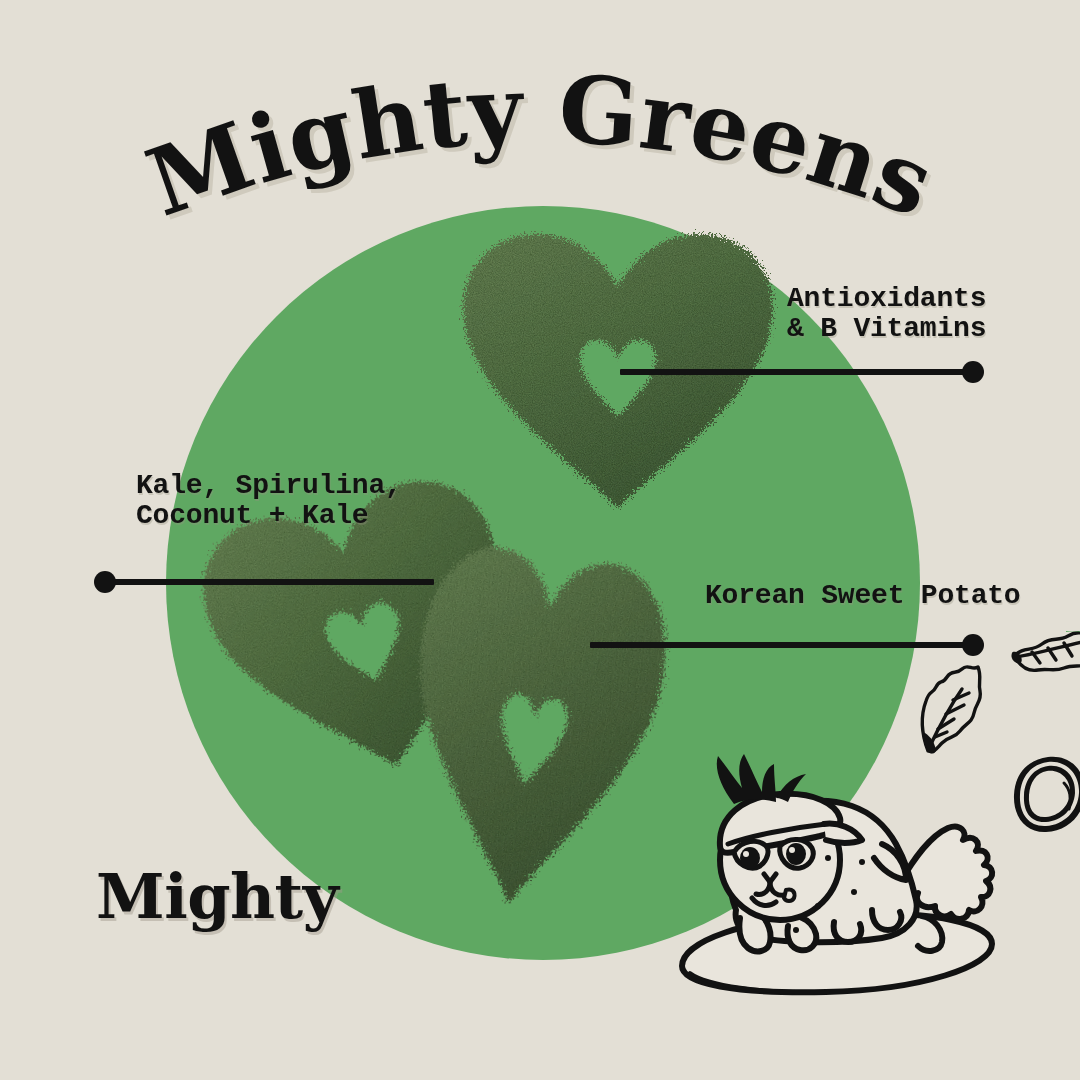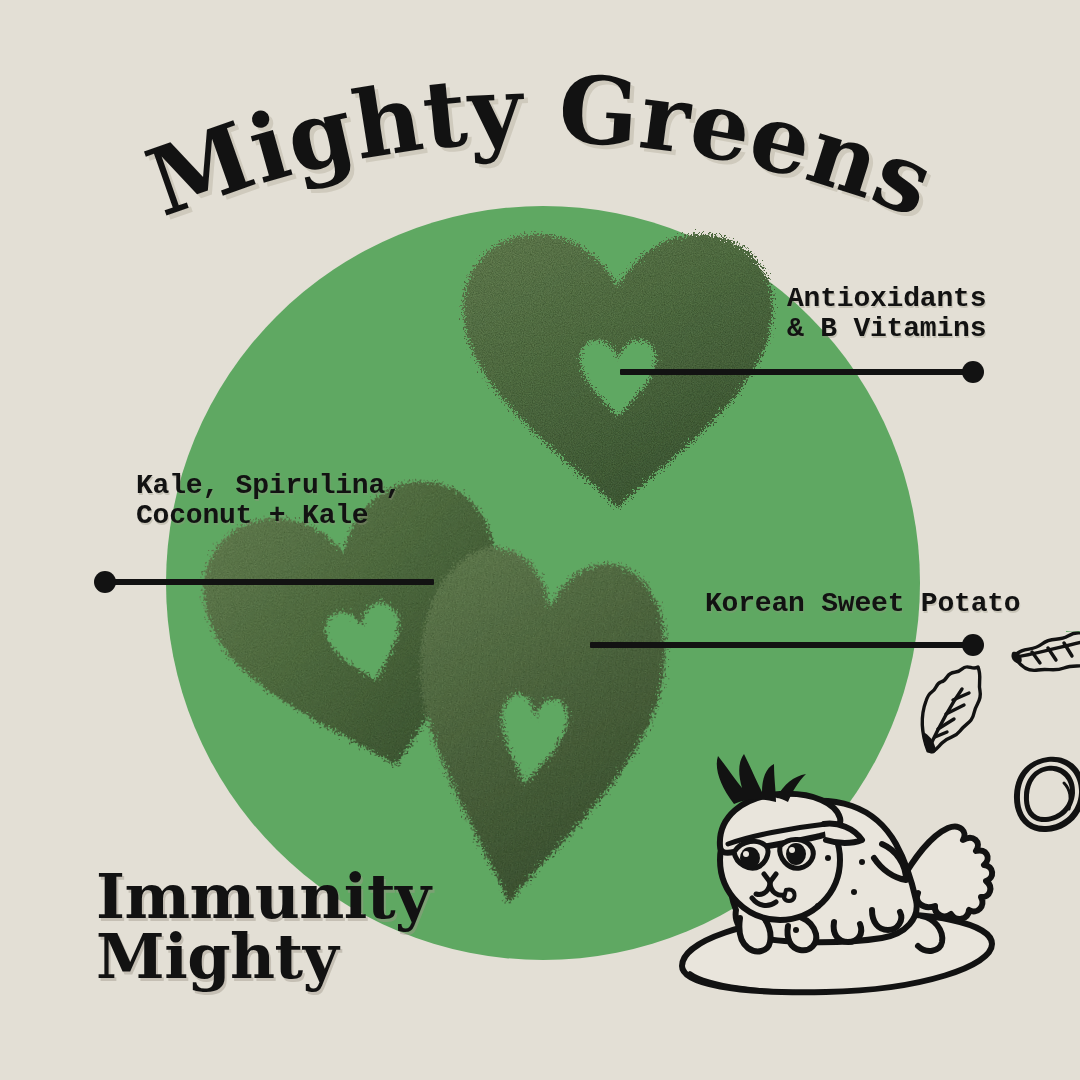--- a/index.html
+++ b/index.html
@@ -71,21 +71,21 @@
     line-height: 1.07;
     color: #121212;
     white-space: nowrap;
     letter-spacing: -0.2px;
     text-shadow: 1px 2px 0 rgba(150,145,130,0.35);
   }
   .callout-label span { display: block; }
 
   .c1-label { left: 787px; top: 284px; }
   .c2-label { left: 96px;  top: 471px; margin-left: 40px; }
-  .c3-label { left: 705px; top: 581px; margin-top: 8px; }
+  .c3-label { left: 705px; top: 581px; }
 
   .leader { position: absolute; height: 22px; }
   .leader .bar {
     position: absolute;
     top: 8px;
     height: 6px;
     background: #121212;
     border-radius: 1px;
   }
   .leader .knob {
@@ -278,21 +278,20 @@
 
   <div class="leader" id="leader-3">
     <div class="bar"></div>
     <div class="knob"></div>
   </div>
   <div class="callout-label c3-label">
     <span>Korean Sweet Potato</span>
   </div>
 
   <div class="immunity">
-    <span>Immunity</span>
     <span>Mighty</span>
   </div>
 
   <div class="art" id="leaf-1">
     <svg viewBox="0 0 74 100" xmlns="http://www.w3.org/2000/svg">
       <g fill="none" stroke="#121212" stroke-width="3.4" stroke-linecap="round" stroke-linejoin="round">
         <path d="M12,96 C 6,80 4,62 10,46 C 14,34 16,40 20,32
                  C 24,24 26,30 31,22 C 36,14 40,20 46,14
                  C 52,8 56,16 62,12 C 66,22 62,28 64,36
                  C 66,46 60,48 58,58 C 56,68 50,68 44,76

